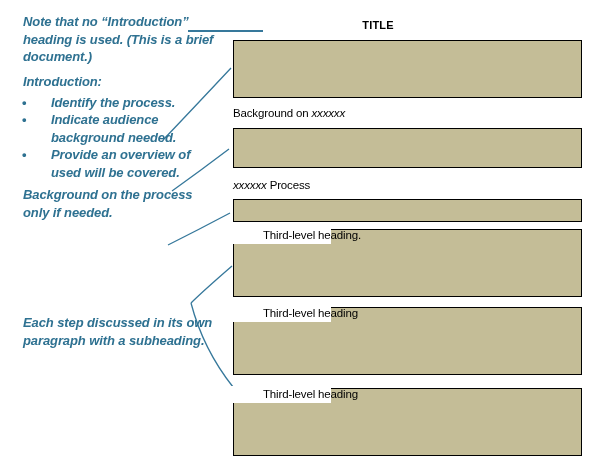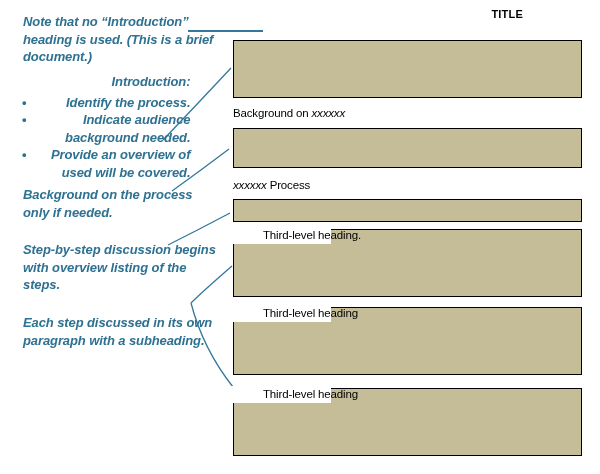--- a/index.html
+++ b/index.html
@@ -16,21 +16,21 @@
     font-style:italic;font-weight:700;font-size:13px;line-height:17.5px;
     letter-spacing:-0.1px;
   }
   .ann .ln{white-space:nowrap;margin-left:13px;}
   .bullets{margin-left:12px;}
   .bitem{position:relative;padding-left:16px;}
   .bitem .dot{position:absolute;left:0;top:0;font-style:normal;}
 
   
   .doc-title{
-    position:absolute;left:233px;top:8px;width:290px;text-align:right;
+    position:absolute;left:233px;top:19px;width:290px;text-align:center;
     font-weight:700;font-size:11px;color:#000;letter-spacing:0.2px;
   }
   .block{
     position:absolute;left:233px;width:349px;background:#C4BD97;
     border:1.5px solid #000;box-sizing:border-box;
   }
   .notch{position:absolute;background:#ffffff;}
   .doc-heading{
     position:absolute;color:#000;font-size:11.5px;line-height:14px;
     letter-spacing:-0.15px;white-space:nowrap;
@@ -51,21 +51,21 @@
     <path d="M232,266 Q202,292 191,303" stroke-width="1.3"></path>
     <path d="M191,303 Q203,349 233,387" stroke-width="1.3"></path>
   </svg>
 
   <div class="ann" style="top:13px;">
     <div class="ln">Note that no “Introduction”</div>
     <div class="ln">heading is used. (This is a brief</div>
     <div class="ln">document.)</div>
   </div>
 
-  <div class="ann" style="top:73px;text-align:right;">
+  <div class="ann" style="top:73px;">
     <div class="ln">Introduction:</div>
     <div class="bullets" style="margin-top:3px;">
       <div class="bitem">
         <span class="dot">•</span>
         <div class="ln">Identify the process.</div>
       </div>
       <div class="bitem">
         <span class="dot">•</span>
         <div class="ln">Indicate audience</div>
         <div class="ln">background needed.</div>
@@ -76,25 +76,20 @@
         <div class="ln">used will be covered.</div>
       </div>
     </div>
   </div>
 
   <div class="ann" style="top:186px;">
     <div class="ln">Background on the process</div>
     <div class="ln">only if needed.</div>
   </div>
 
-  <div class="ann" style="top:241px;">
-    <div class="ln">Step-by-step discussion begins</div>
-    <div class="ln">with overview listing of the</div>
-    <div class="ln">steps.</div>
-  </div>
 
   <div class="ann" style="top:314px;">
     <div class="ln">Each step discussed in its own</div>
     <div class="ln">paragraph with a subheading.</div>
   </div>
 
   <div class="doc-title">TITLE</div>
 
   <div class="block" style="top:40px;height:58px;"></div>
 

